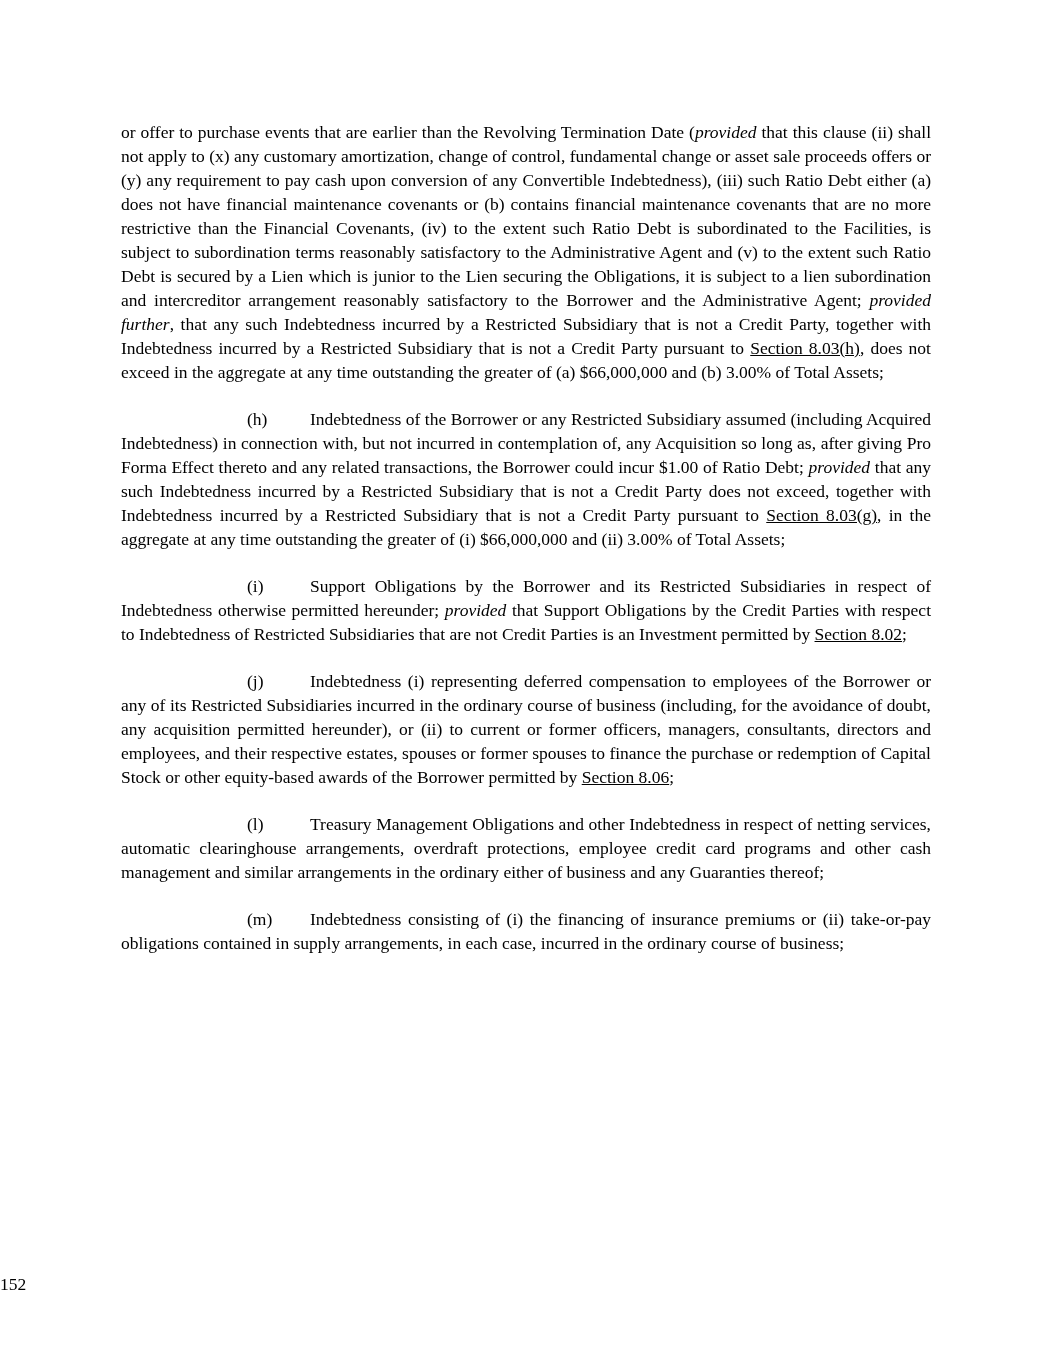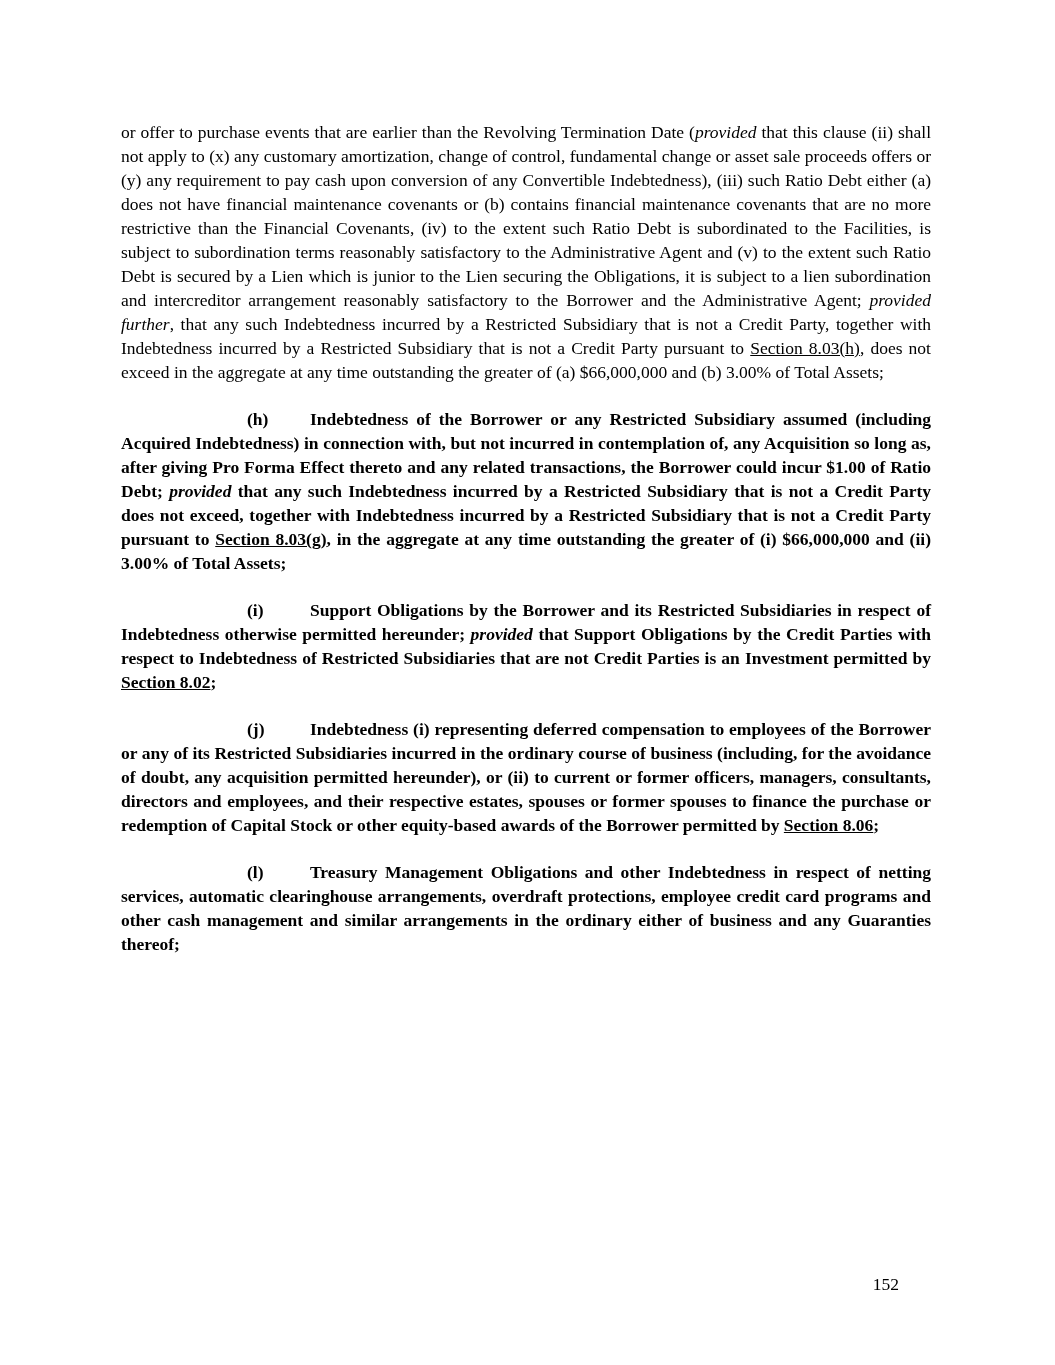--- a/index.html
+++ b/index.html
@@ -24,48 +24,48 @@
     font-size: 17.5px;
     line-height: 24px;
     text-align: justify;
   }
   p.para {
     margin: 0 0 23px 0;
     padding: 0;
   }
   p.para.labeled {
     text-indent: 126px;
-    font-weight: bold;
   }
   .plabel {
     display: inline-block;
     min-width: 63px;
     text-indent: 0;
   }
   .run-i {
     font-style: italic;
   }
   .run-u {
     text-decoration: underline;
   }
   .page-number {
     position: absolute;
     top: 1272px;
     left: 0;
     width: 899px;
-    text-align: right;
+    text-align: left;
     font-size: 17.5px;
     line-height: 24px;
   }
 </style>
 </head>
 <body>
 
 <div class="page">
   <div class="doc-body">
       <p class="para"><span>or offer to purchase events that are earlier than the Revolving Termination Date (</span><span class="run-i">provided</span><span> that this clause (ii) shall not apply to (x) any customary amortization, change of control, fundamental change or asset sale proceeds offers or (y) any requirement to pay cash upon conversion of any Convertible Indebtedness), (iii) such Ratio Debt either (a) does not have financial maintenance covenants or (b) contains financial maintenance covenants that are no more restrictive than the Financial Covenants, (iv) to the extent such Ratio Debt is subordinated to the Facilities, is subject to subordination terms reasonably satisfactory to the Administrative Agent and (v) to the extent such Ratio Debt is secured by a Lien which is junior to the Lien securing the Obligations, it is subject to a lien subordination and intercreditor arrangement reasonably satisfactory to the Borrower and the Administrative Agent; </span><span class="run-i">provided further</span><span>, that any such Indebtedness incurred by a Restricted Subsidiary that is not a Credit Party, together with Indebtedness incurred by a Restricted Subsidiary that is not a Credit Party pursuant to </span><span class="run-u">Section 8.03(h)</span><span>, does not exceed in the aggregate at any time outstanding the greater of (a) $66,000,000 and (b) 3.00% of Total Assets;</span></p>
       <p class="para labeled"><span class="plabel">(h)</span><span>Indebtedness of the Borrower or any Restricted Subsidiary assumed (including Acquired Indebtedness) in connection with, but not incurred in contemplation of, any Acquisition so long as, after giving Pro Forma Effect thereto and any related transactions, the Borrower could incur $1.00 of Ratio Debt; </span><span class="run-i">provided</span><span> that any such Indebtedness incurred by a Restricted Subsidiary that is not a Credit Party does not exceed, together with Indebtedness incurred by a Restricted Subsidiary that is not a Credit Party pursuant to </span><span class="run-u">Section 8.03(g)</span><span>, in the aggregate at any time outstanding the greater of (i) $66,000,000 and (ii) 3.00% of Total Assets;</span></p>
       <p class="para labeled"><span class="plabel">(i)</span><span>Support Obligations by the Borrower and its Restricted Subsidiaries in respect of Indebtedness otherwise permitted hereunder; </span><span class="run-i">provided</span><span> that Support Obligations by the Credit Parties with respect to Indebtedness of Restricted Subsidiaries that are not Credit Parties is an Investment permitted by </span><span class="run-u">Section 8.02</span><span>;</span></p>
       <p class="para labeled"><span class="plabel">(j)</span><span>Indebtedness (i) representing deferred compensation to employees of the Borrower or any of its Restricted Subsidiaries incurred in the ordinary course of business (including, for the avoidance of doubt, any acquisition permitted hereunder), or (ii) to current or former officers, managers, consultants, directors and employees, and their respective estates, spouses or former spouses to finance the purchase or redemption of Capital Stock or other equity-based awards of the Borrower permitted by </span><span class="run-u">Section 8.06</span><span>;</span></p>
       <p class="para labeled"><span class="plabel">(l)</span><span>Treasury Management Obligations and other Indebtedness in respect of netting services, automatic clearinghouse arrangements, overdraft protections, employee credit card programs and other cash management and similar arrangements in the ordinary either of business and any Guaranties thereof;</span></p>
+      <p class="para labeled"><span class="plabel">(m)</span><span>Indebtedness consisting of (i) the financing of insurance premiums or (ii) take-or-pay obligations contained in supply arrangements, in each case, incurred in the ordinary course of business;</span></p>
     </div>
   <div class="page-number">152</div>
 </div>
 
 </body></html>

